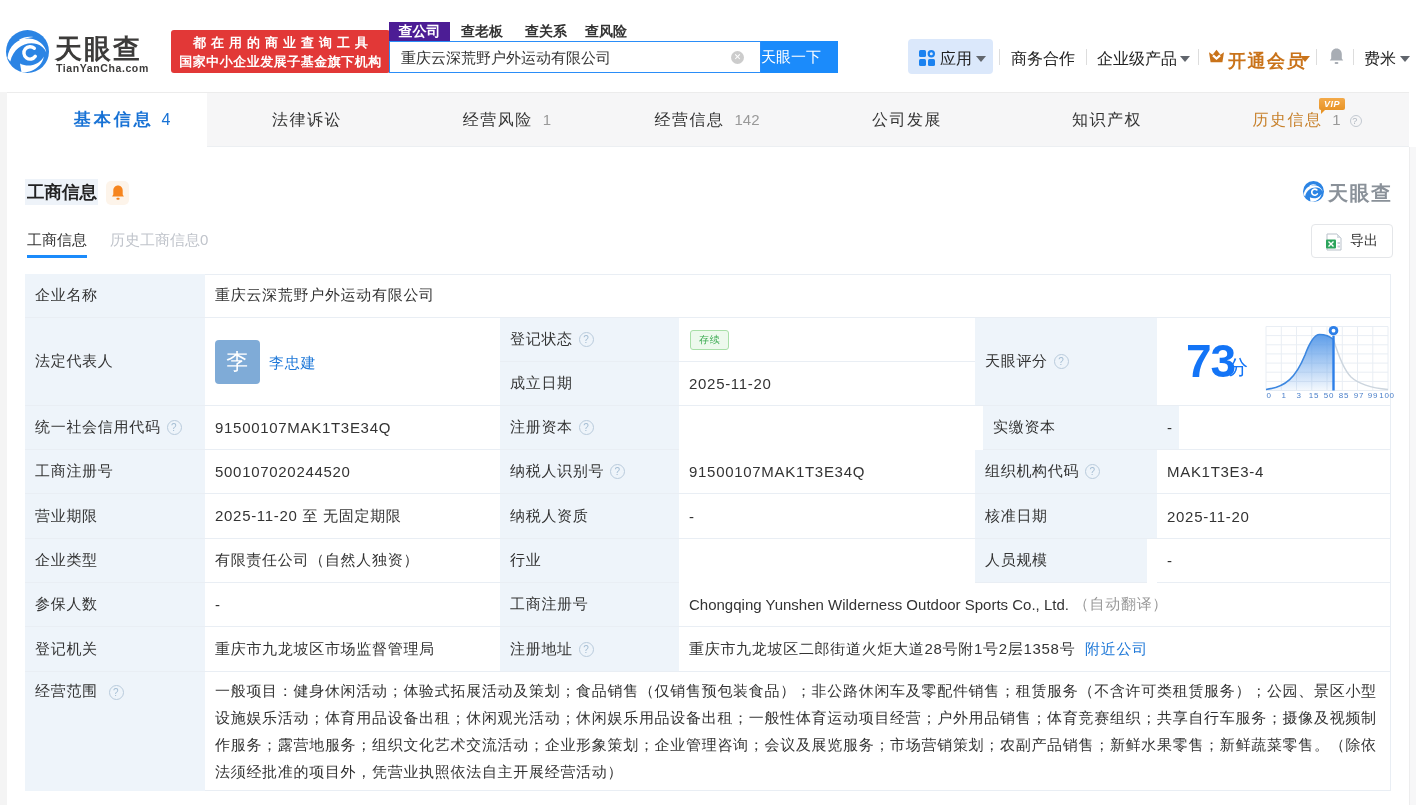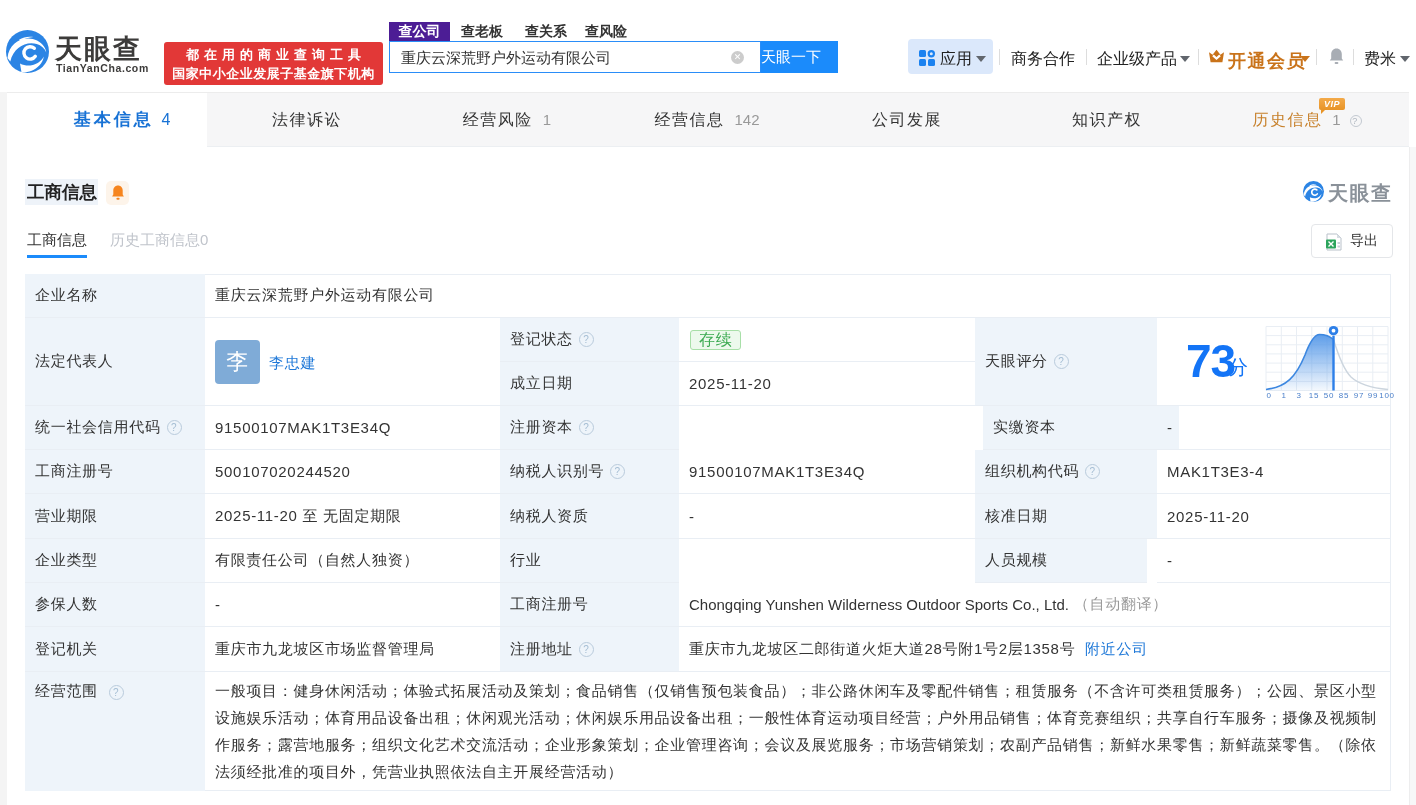--- a/index.html
+++ b/index.html
@@ -37,21 +37,21 @@
   <svg class="abs" style="left:6px;top:30px" width="43" height="43" viewBox="0 0 43 43">
     <circle cx="21.5" cy="21.5" r="21.5" fill="#2b84e4"></circle>
     <path d="M13,9.8 C17.5,6.9 23,6.1 27.5,7.1 C23,7.4 18,8.7 14.3,11.1 Z" fill="#fff"></path>
     <path d="M1.5,28 C2.8,16 11.5,8.6 22.3,8.6 C28.5,8.6 34.5,11.5 37.8,16.2 C39.2,18.2 40,20.2 40.3,22.5 C38.6,18.4 35.2,15.2 30.8,14 C19.8,11 7.5,17.5 4.3,31.5 Z" fill="#fff"></path>
     <path d="M28.3,18.3 A6.2,6.2 0 1 0 29.3,26.3" stroke="#fff" stroke-width="3.4" fill="none" stroke-linecap="round"></path>
     <path d="M15.5,42.6 C22.5,42.8 29,40.3 33.3,35.6 C35.8,32.8 37.3,29.8 37.8,26.5 C35.3,31 31,34.3 25.8,35.2 C21.6,35.9 17.4,35.2 14,33.4 Z" fill="#fff"></path>
   </svg>
   <div class="abs" style="left:55px;top:31px;font-size:27px;font-weight:700;color:#3c3b3a;letter-spacing:2px;">天眼查</div>
   <div class="abs" style="left:56px;top:62px;font-size:10.5px;font-weight:700;color:#3c3b3a;letter-spacing:0.6px;">TianYanCha.com</div>
 
-  <div class="abs" style="left:164px;top:30px;width:219px;height:43px;background:#e23837;border-radius:3px;color:#fff;text-align:center;margin-top:12px;">
+  <div class="abs" style="left:171px;top:30px;width:219px;height:43px;background:#e23837;border-radius:3px;color:#fff;text-align:center;">
     <div style="font-size:13px;font-weight:700;letter-spacing:5px;margin-top:4px;text-indent:5px;">都在用的商业查询工具</div>
     <div style="font-size:13px;font-weight:700;letter-spacing:0.5px;margin-top:1px;">国家中小企业发展子基金旗下机构</div>
   </div>
 
   <div class="abs" style="left:389px;top:22px;width:61px;height:19px;background:#4c1d95;color:#fff;font-size:14px;font-weight:700;text-align:center;line-height:19px;">查公司</div>
   <div class="abs" style="left:461px;top:23px;font-size:14px;font-weight:700;color:#333;">查老板</div>
   <div class="abs" style="left:525px;top:23px;font-size:14px;font-weight:700;color:#333;">查关系</div>
   <div class="abs" style="left:585px;top:23px;font-size:14px;font-weight:700;color:#333;">查风险</div>
 
   <div class="abs" style="left:389px;top:41px;width:372px;height:32px;border:1px solid #2a8df8;background:#fff;">
@@ -151,21 +151,21 @@
       <div class="in">法定代表人</div>
     </div>
   <div class="cell" style="left:198px;top:171px;width:295px;height:88px">
     <div style="position:absolute;left:10px;top:22px;width:45px;height:44px;border-radius:4px;background:#7fabd7;color:#fff;font-size:22px;text-align:center;line-height:44px;">李</div>
     <div style="position:absolute;left:64px;top:36px;font-size:15px;" class="link">李忠建</div>
   </div>
   <div class="cell lab" style="left:493px;top:171px;width:179px;height:44px">
       <div class="in">登记状态 <span class="qi">?</span></div>
     </div>
   <div class="cell" style="left:672px;top:171px;width:296px;height:44px">
-    <div style="position:absolute;left:11px;top:12px;height:20px;line-height:18px;padding:0 8px;border:1px solid #a8dfa8;border-radius:3px;background:#edf9ed;color:#3dab53;font-size:16px;">存续</div>
+    <div style="position:absolute;left:11px;top:12px;height:20px;line-height:18px;padding:0 8px;border:1px solid #a8dfa8;border-radius:3px;background:#edf9ed;color:#3dab53;font-size:10px;">存续</div>
   </div>
   <div class="cell lab" style="left:493px;top:215px;width:179px;height:44px">
       <div class="in">成立日期</div>
     </div>
   <div class="cell" style="left:672px;top:215px;width:296px;height:44px">
       <div class="in">2025-11-20</div>
     </div>
   <div class="cell lab" style="left:968px;top:171px;width:182px;height:88px">
       <div class="in">天眼评分 <span class="qi">?</span></div>
     </div>

